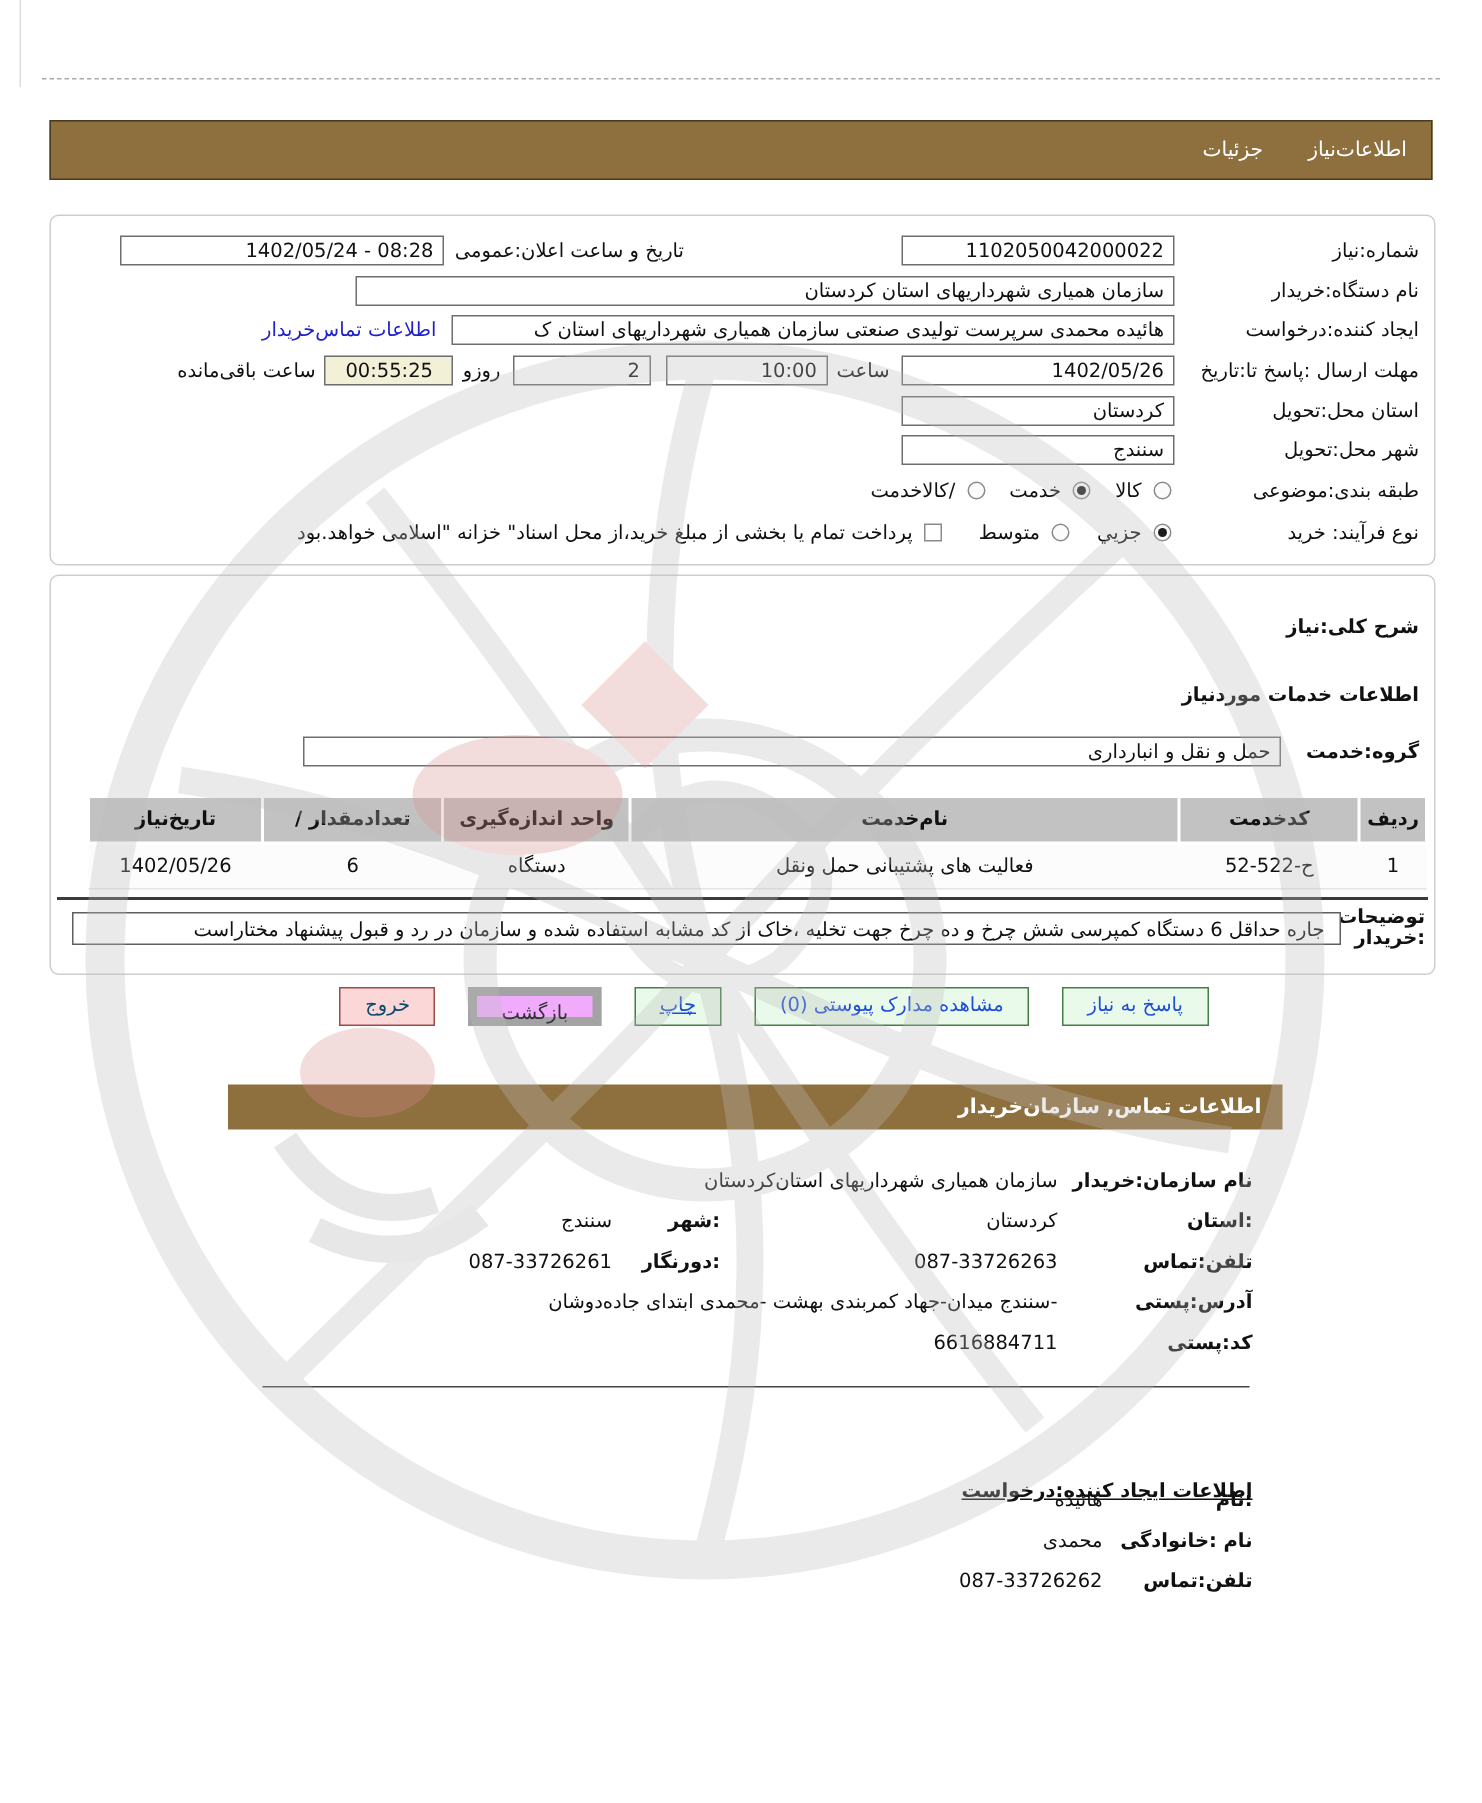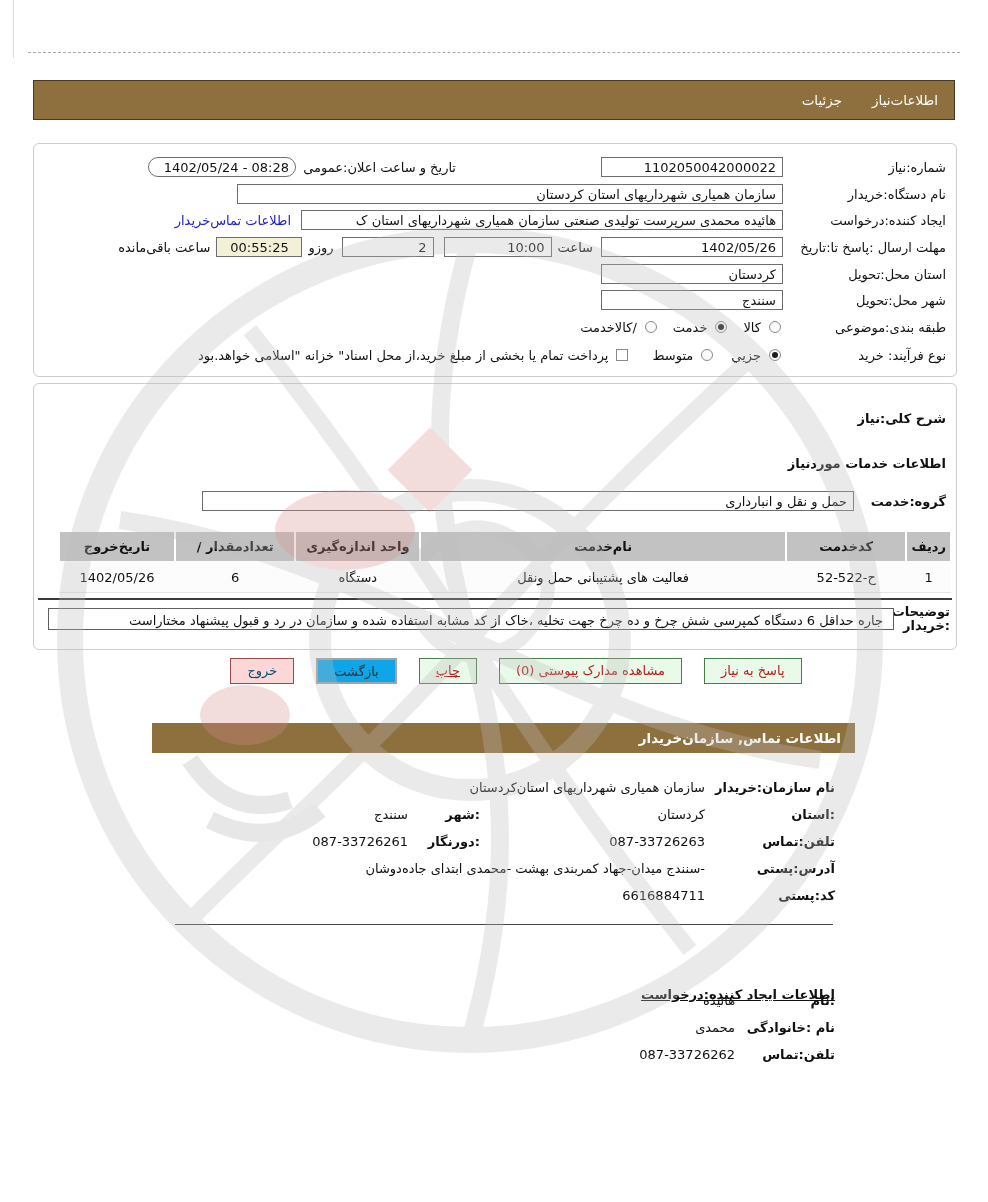--- a/index.html
+++ b/index.html
@@ -31,22 +31,22 @@
   .b{font-weight:bold;}
   
   .tblwrap{position:absolute;right:4px;left:24px;top:146px;}
   table{width:100%;border-collapse:collapse;table-layout:fixed;}
   th{background:#c2c2c2;font-weight:bold;font-size:13px;height:27px;border:2px solid #fff;}
   td{background:#fcfcfc;font-size:13px;height:27px;text-align:center;border-bottom:1px solid #e4e4e4;}
   .darkrule{left:4px;right:4px;top:214px;border-top:2px solid #3b3b3b;}
   
   .btnrow{left:0;right:0;top:658px;display:flex;justify-content:center;align-items:center;gap:22px;}
   .btn{height:26px;line-height:24px;font-size:13px;padding:0 16px;box-sizing:border-box;cursor:pointer;white-space:nowrap;text-align:center;}
-  .btn.green{background:#eafaea;border:1px solid #477d47;color:#b91c1c;}
-  .btn.pink{background:#0ea5e9;border:2px solid #a3a3a3;color:#333;text-align:right;}
+  .btn.green{background:#eafaea;border:1px solid #477d47;color:#1d4ed8;}
+  .btn.pink{background:#f0abfc;border:6px solid #a3a3a3;color:#333;text-align:right;}
   .btn.exit{background:#fcd7d7;border:1px solid #9c4a4a;color:#0c4a6e;margin-left:44px;}
   .u{text-decoration:underline;}
   
   .brown2{left:152px;top:723px;width:703px;height:30px;background:#8e6f3e;color:#fff;font-weight:bold;
           font-size:13.5px;line-height:30px;padding-right:14px;box-sizing:border-box;}
   .crow{position:absolute;right:153px;height:24px;display:grid;align-items:center;direction:rtl;}
   .g4{grid-template-columns:130px 225px 72px 160px;}
   .g2{grid-template-columns:130px 430px;}
   .gc{grid-template-columns:100px 200px;}
   .crow .v{text-align:right;white-space:nowrap;overflow:hidden;}
@@ -68,21 +68,21 @@
       <span>اطلاعات‌نیاز</span>
       <span>جزئیات</span>
     </div>
 
     <div class="abs fs fs1">
 
       <div class="row" style="top:12px;">
         <span class="lbl w">شماره:نیاز</span>
         <div class="box" style="width:182px;">1102050042000022</div>
         <span class="lbl" style="width:160px;margin-right:145px;text-align:right;">تاریخ و ساعت اعلان:عمومی</span>
-        <div class="box" style="width:148px;border-radius:10px;">08:28 - 1402/05/24</div>
+        <div class="box" style="width:216px;">08:28 - 1402/05/24</div>
       </div>
 
       <div class="row" style="top:39px;">
         <span class="lbl w">نام دستگاه:خریدار</span>
         <div class="box" style="width:546px;margin-left:36px;">سازمان همیاری شهرداریهای استان کردستان</div>
       </div>
 
       <div class="row" style="top:65px;">
         <span class="lbl w">ایجاد کننده:درخواست</span>
         <div class="box" style="width:482px;">هائیده محمدی سرپرست تولیدی صنعتی سازمان همیاری شهرداریهای استان ک</div>
@@ -150,21 +150,21 @@
               <col style="width:13.5%">
               <col style="width:13%">
           </colgroup>
           <thead>
             <tr>
               <th>ردیف</th>
               <th>کدخدمت</th>
               <th>نام‌خدمت</th>
               <th>واحد  اندازه‌گیری</th>
               <th>تعدادمقدار /</th>
-              <th>تاریخ‌خروج</th>
+              <th>تاریخ‌نیاز</th>
             </tr>
           </thead>
           <tbody>
             <tr>
               <td>1</td>
               <td>ح-522-52</td>
               <td>فعالیت های پشتیبانی حمل ونقل</td>
               <td>دستگاه</td>
               <td>6</td>
               <td>1402/05/26</td>

